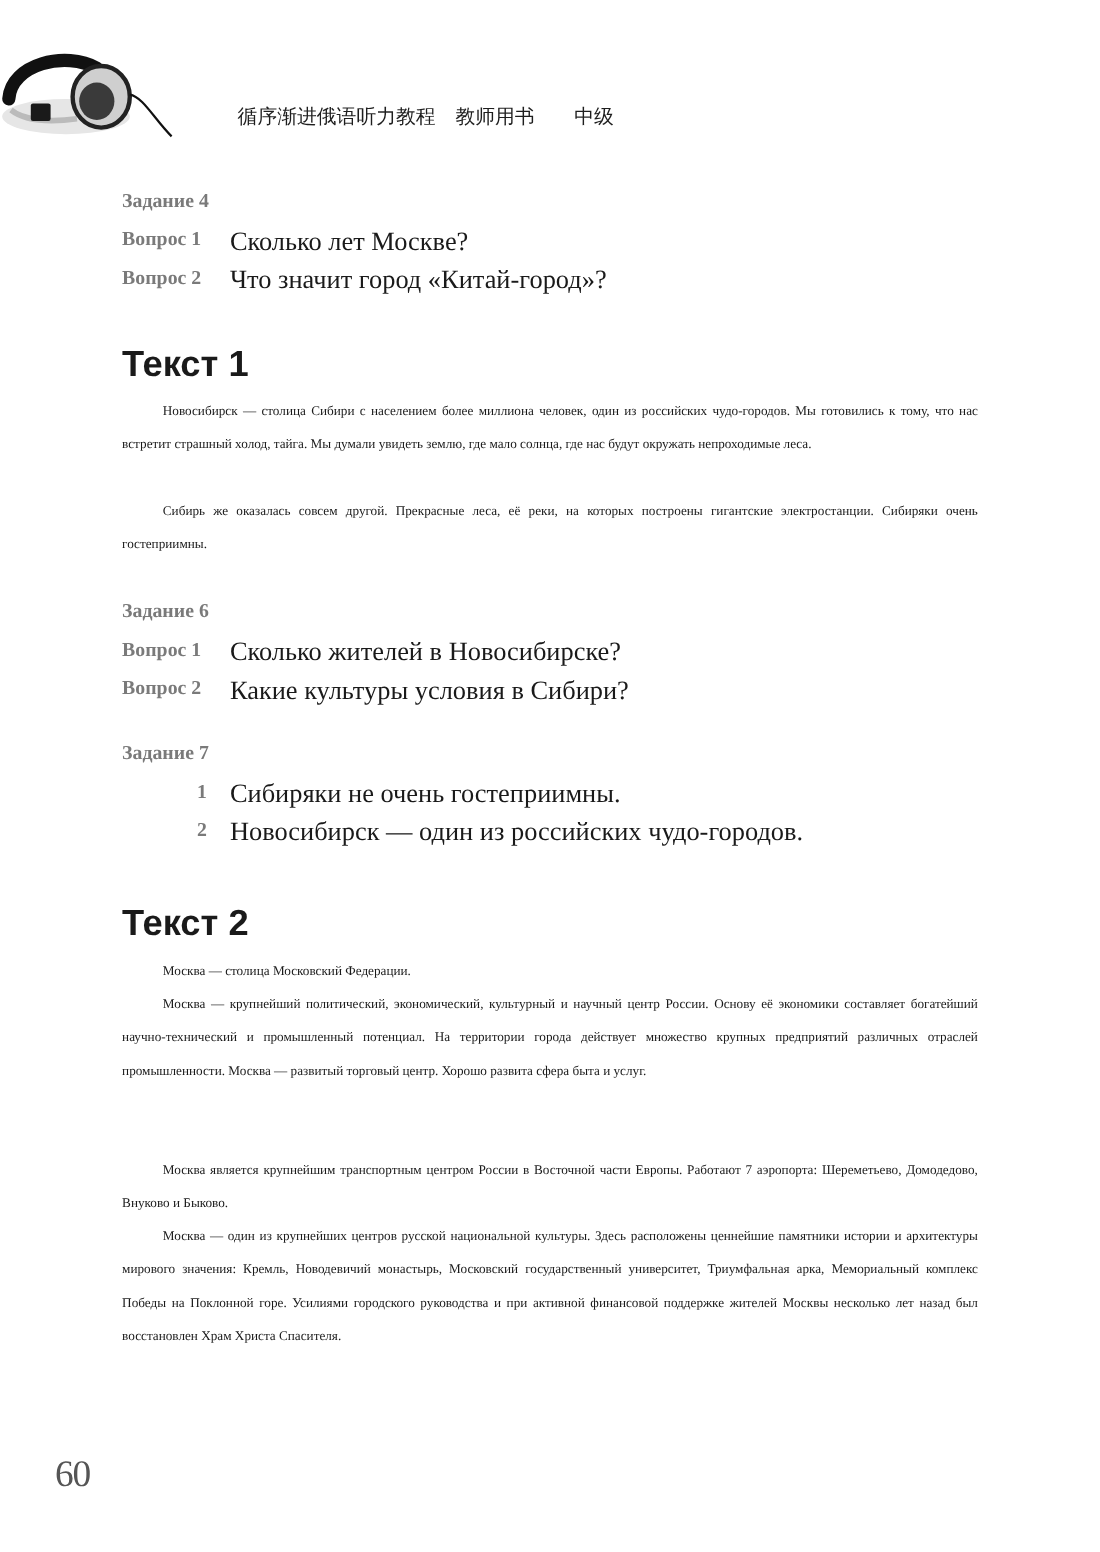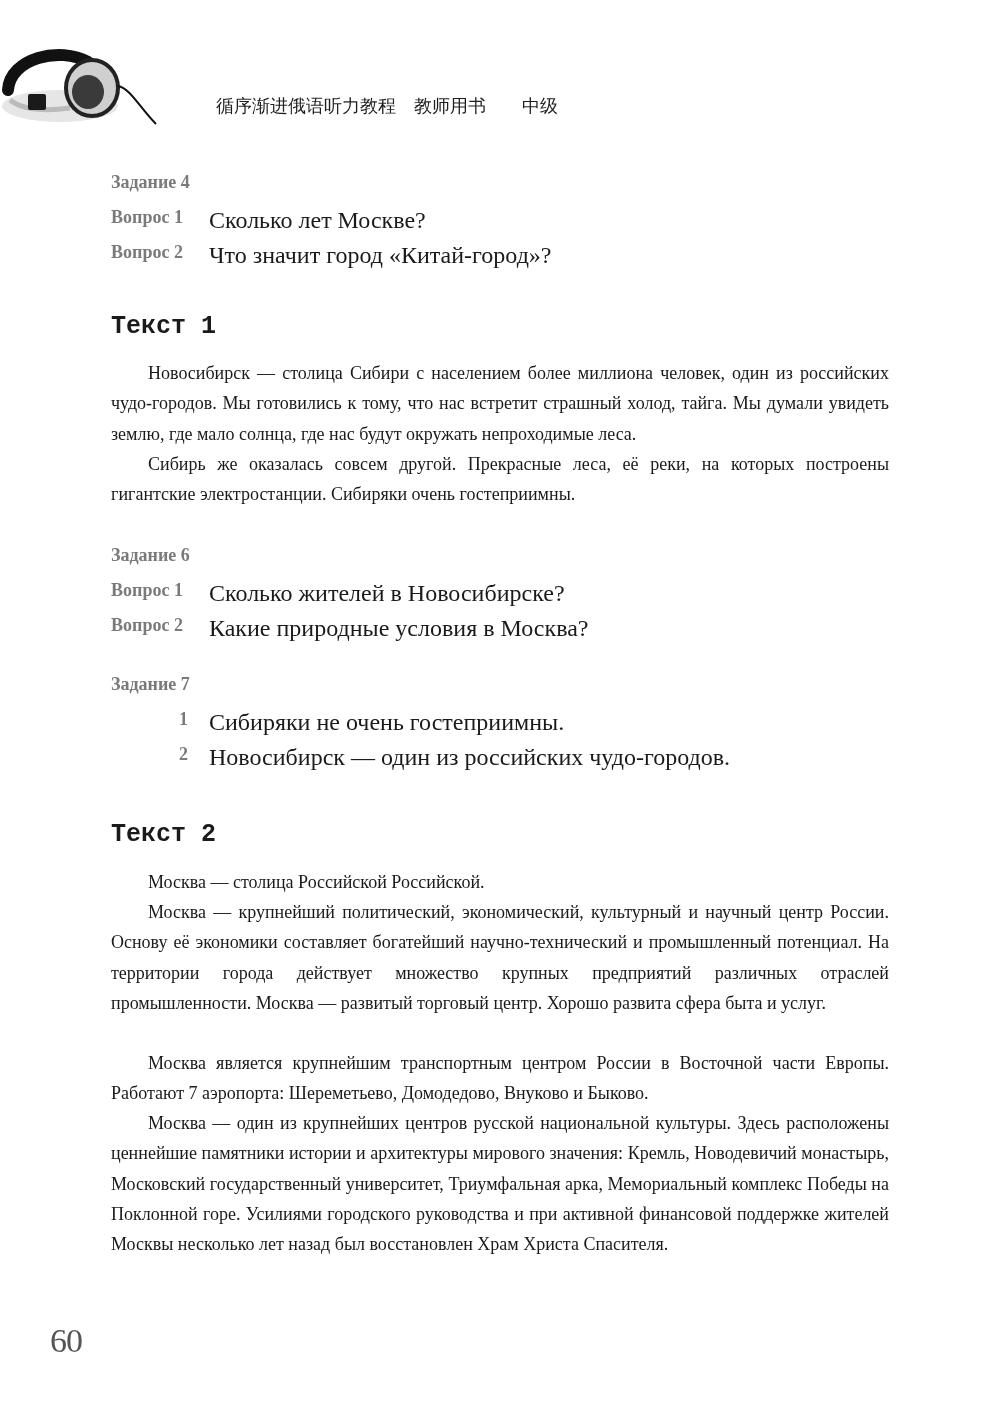--- a/index.html
+++ b/index.html
@@ -4,22 +4,22 @@
   <style>
     html, body { margin: 0; padding: 0; background: #ffffff; }
     body { width: 1000px; height: 1411px; position: relative; overflow: hidden; color: #1a1a1a; }
     .header { position: absolute; left: 0; top: 0; width: 1000px; height: 130px; }
     .headphones { position: absolute; left: 0; top: 28px; width: 160px; height: 100px; }
     .header-title { position: absolute; left: 168px; top: 94px; font-family: "DejaVu Sans", sans-serif; font-size: 18px; color: #1e1e1e; letter-spacing: 0px; white-space: pre; margin-left: 48px; }
     .content { position: absolute; left: 111px; top: 0; width: 778px; font-family: "Liberation Serif", serif; font-size: 18px; }
     .task-label { position: absolute; left: 0; font-family: "Liberation Serif", serif; font-weight: bold; color: #7a7a7a; font-size: 18px; white-space: nowrap; text-align: center; }
     .q-text { position: absolute; left: 98px; color: #1a1a1a; font-size: 24px; white-space: nowrap; }
     .num-label { position: absolute; left: 68px; font-weight: bold; color: #7a7a7a; font-size: 18px; }
-    .heading { position: absolute; left: 0; font-family: Liberation Mono, monospace; font-weight: bold; font-size: 25px; color: #1a1a1a; }
-    .para { position: absolute; left: 0; width: 778px; font-size: 18px; line-height: 30.3px; text-align: justify; text-indent: 37px; color: #1a1a1a; margin: 0; }
+    .heading { position: absolute; left: 0; font-family: Liberation Sans, sans-serif; font-weight: bold; font-size: 33px; color: #1a1a1a; }
+    .para { position: absolute; left: 0; width: 778px; font-size: 12px; line-height: 30.3px; text-align: justify; text-indent: 37px; color: #1a1a1a; margin: 0; }
     .page-number { position: absolute; left: 50px; top: 1322px; font-family: Liberation Serif, serif; font-weight: 200; font-size: 34px; color: #555; letter-spacing: -1px; }
   </style>
 </head>
 <body>
 
 <div class="header">
   <svg class="headphones" viewBox="0 0 160 100">
     <ellipse cx="60" cy="78" rx="58" ry="16" fill="#e6e6e6"></ellipse>
     <path d="M8 62 C 10 30, 60 18, 88 34" stroke="#111" stroke-width="12" fill="none" stroke-linecap="round"></path>
     <path d="M10 72 C 20 80, 40 84, 70 80" stroke="#bbb" stroke-width="5" fill="none"></path>
@@ -40,28 +40,28 @@
   <div class="q-text" style="top:242px">Что значит город «Китай-город»?</div>
 
   <div class="heading" style="top:312px">Текст 1</div>
   <p class="para" style="top:358px">Новосибирск — столица Сибири с населением более миллиона человек, один из российских чудо-городов. Мы готовились к тому, что нас встретит страшный холод, тайга. Мы думали увидеть землю, где мало солнца, где нас будут окружать непроходимые леса.</p>
   <p class="para" style="top:449px">Сибирь же оказалась совсем другой. Прекрасные  леса, её реки, на которых построены гигантские электростанции. Сибиряки очень гостеприимны.</p>
 
   <div class="task-label" style="top:545px">Задание 6</div>
   <div class="task-label" style="top:580px">Вопрос 1</div>
   <div class="q-text" style="top:580px">Сколько жителей в Новосибирске?</div>
   <div class="task-label" style="top:615px">Вопрос 2</div>
-  <div class="q-text" style="top:615px">Какие природные условия в Москва?</div>
+  <div class="q-text" style="top:615px">Какие культуры условия в Сибири?</div>
 
   <div class="task-label" style="top:674px">Задание 7</div>
   <div class="num-label" style="top:709px">1</div>
   <div class="q-text" style="top:709px">Сибиряки не очень гостеприимны.</div>
   <div class="num-label" style="top:744px">2</div>
   <div class="q-text" style="top:744px">Новосибирск — один из российских чудо-городов.</div>
 
   <div class="heading" style="top:820px">Текст 2</div>
-  <p class="para" style="top:867px">Москва — столица Российской Российской.</p>
+  <p class="para" style="top:867px">Москва — столица Московский Федерации.</p>
   <p class="para" style="top:897px">Москва — крупнейший политический, экономический, культурный и научный центр России. Основу её экономики составляет богатейший научно-технический и промышленный потенциал. На территории города действует множество крупных предприятий различных отраслей промышленности. Москва — развитый торговый центр. Хорошо развита сфера быта и услуг.</p>
   <p class="para" style="top:1048px">Москва является крупнейшим транспортным центром России в Восточной части Европы. Работают 7 аэропорта: Шереметьево, Домодедово, Внуково и Быково.</p>
   <p class="para" style="top:1108px">Москва — один из крупнейших центров русской национальной культуры. Здесь расположены ценнейшие памятники истории и архитектуры мирового значения: Кремль, Новодевичий монастырь, Московский государственный университет, Триумфальная арка, Мемориальный комплекс Победы на Поклонной горе. Усилиями городского руководства и при активной финансовой поддержке жителей Москвы несколько лет назад был восстановлен Храм Христа Спасителя.</p>
 </div>
 
 <div class="page-number">60</div>
 
 </body></html>

